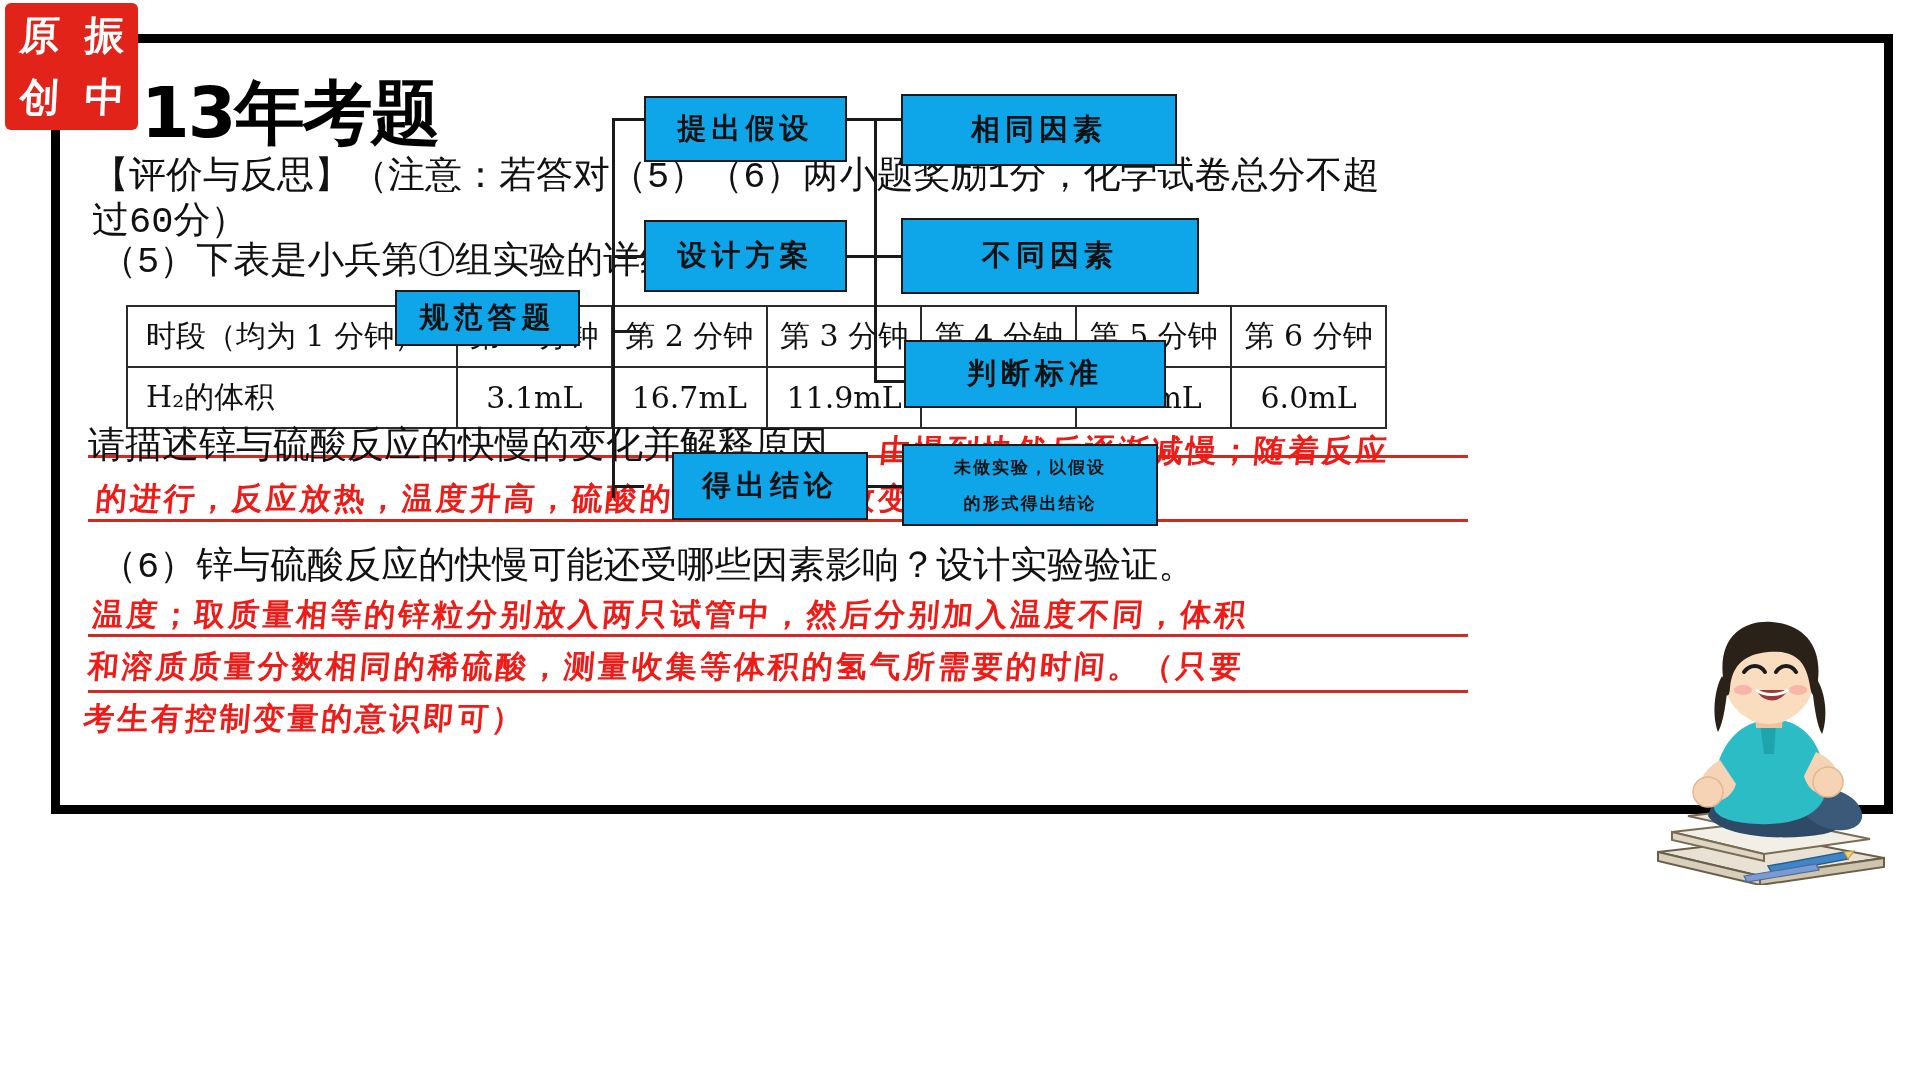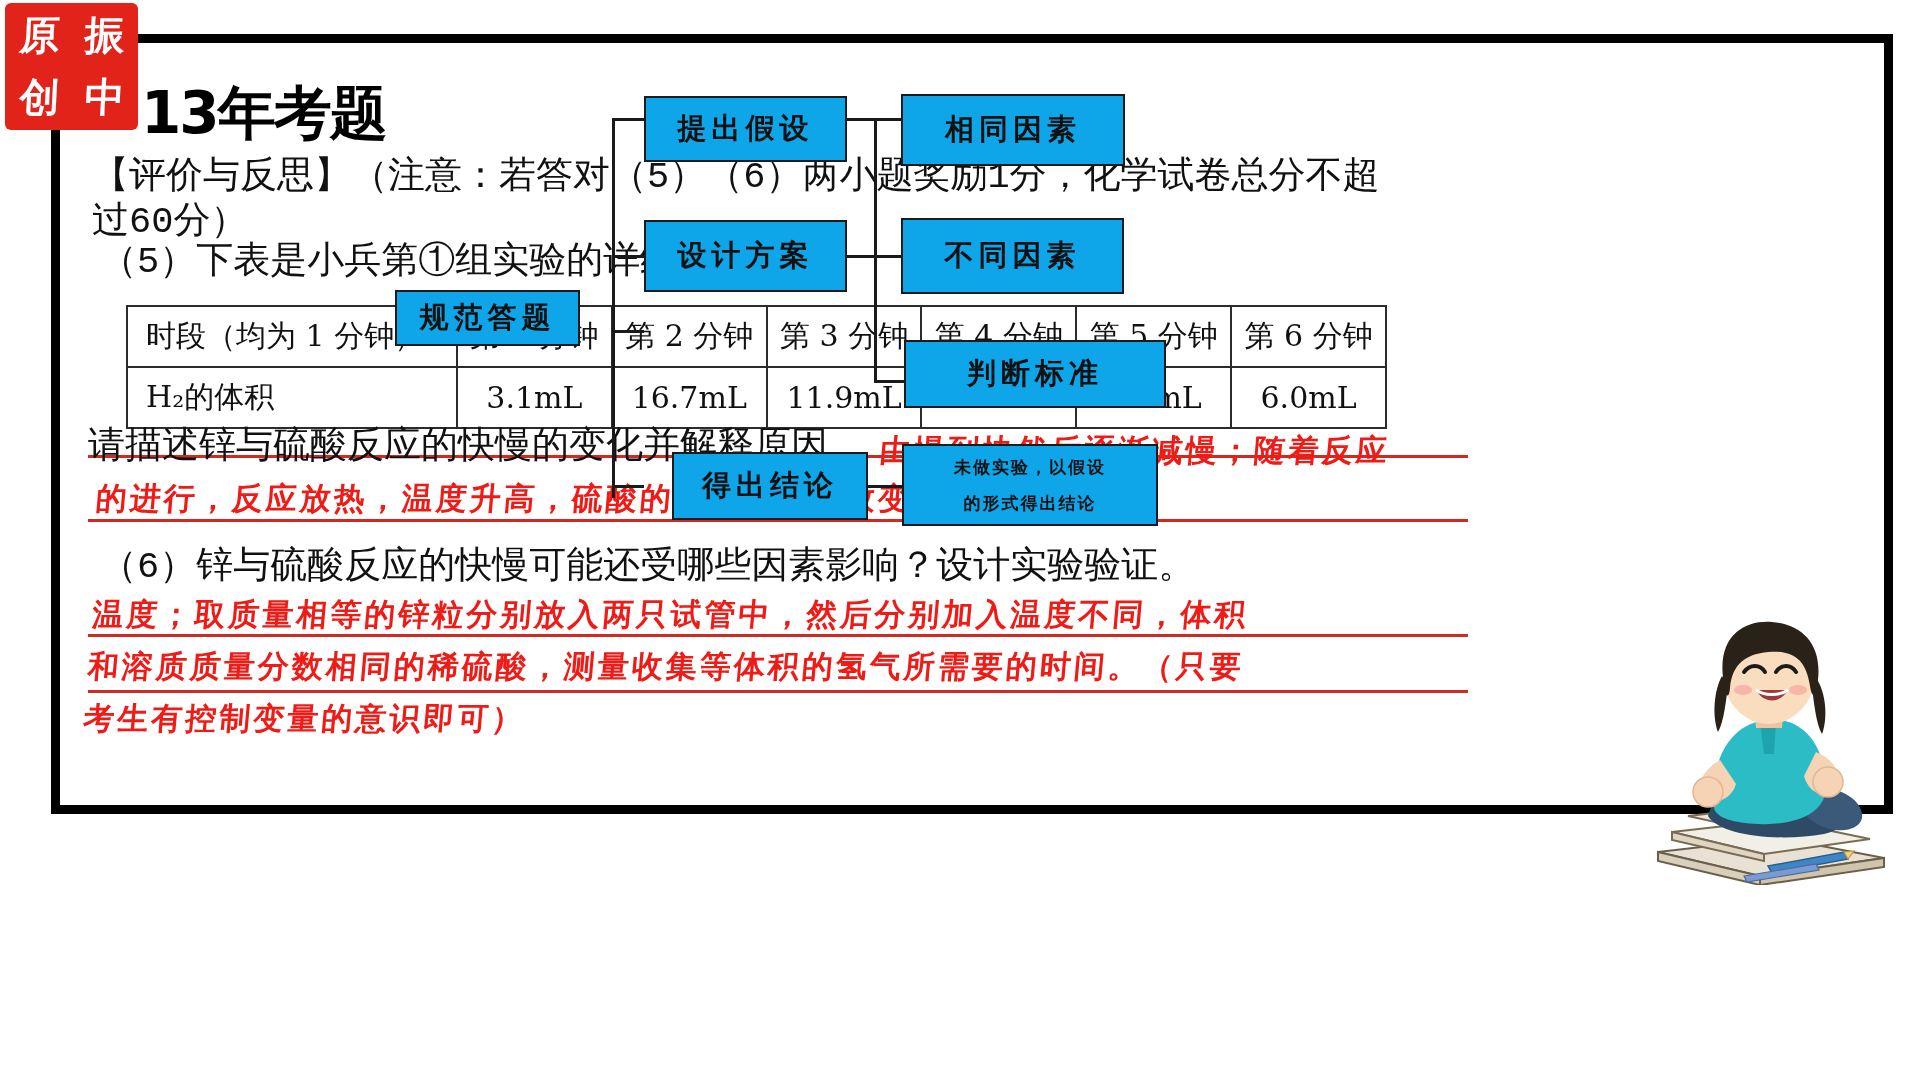--- a/index.html
+++ b/index.html
@@ -42,21 +42,21 @@
     box-sizing:border-box;
     z-index:5;
   }
   .frame-inner{position:absolute;left:0;top:0;width:100%;height:100%;}
 
   
   .doc-title{
     position:absolute;left:141px;top:76px;
     font-family:"DejaVu Sans","Liberation Sans",sans-serif;
     font-weight:bold;
-    font-size:58px;
+    font-size:70px;
     line-height:74px;
     letter-spacing:-2px;
     color:#000;
     white-space:nowrap;
     z-index:20;
   }
 
   
   .body-text{
     position:absolute;
@@ -222,29 +222,29 @@
     <div class="conn" style="left:874px;top:118px;width:3px;height:265px;"></div>
     <div class="conn" style="left:846px;top:118px;width:56px;height:3px;"></div>
     <div class="conn" style="left:846px;top:255px;width:56px;height:3px;"></div>
     <div class="conn" style="left:874px;top:380px;width:32px;height:3px;"></div>
     <div class="conn" style="left:846px;top:485px;width:56px;height:3px;"></div>
 
     <div class="fbox" style="left:644px;top:96px;width:203px;height:66px;">
       <span>提出假设</span>
     </div>
 
-    <div class="fbox" style="left:901px;top:94px;width:224px;height:72px;">
+    <div class="fbox" style="left:901px;top:94px;width:276px;height:72px;">
       <span>相同因素</span>
     </div>
 
     <div class="fbox" style="left:644px;top:220px;width:203px;height:72px;">
       <span>设计方案</span>
     </div>
 
-    <div class="fbox" style="left:901px;top:218px;width:223px;height:76px;">
+    <div class="fbox" style="left:901px;top:218px;width:298px;height:76px;">
       <span>不同因素</span>
     </div>
 
     <div class="fbox" style="left:395px;top:290px;width:185px;height:56px;">
       <span>规范答题</span>
     </div>
 
     <div class="fbox" style="left:904px;top:340px;width:262px;height:68px;">
       <span class="small">判断标准</span>
     </div>

